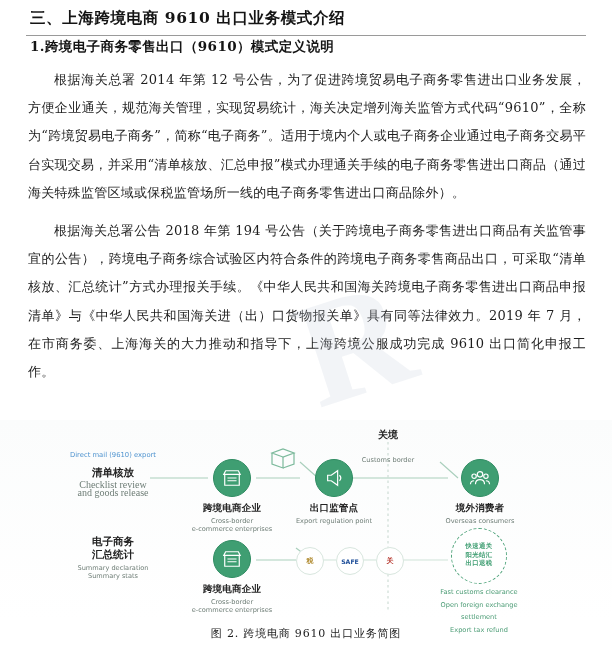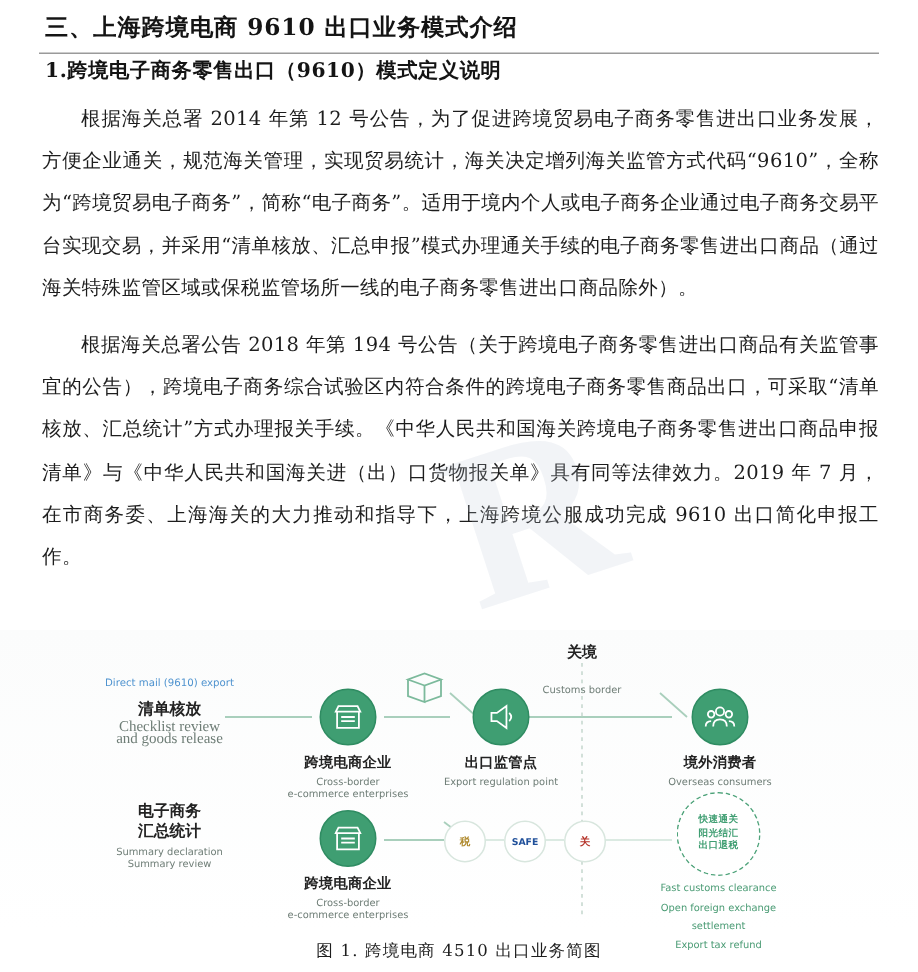--- a/index.html
+++ b/index.html
@@ -219,21 +219,21 @@
         <div class="t2">Direct mail (9610) export</div>
         <div class="t3">清单核放</div>
         <div class="t4" style="white-space:pre-line;">Checklist review
 and goods release</div>
       </div>
 
       <div class="label-dark" style="left:38px;top:115px;">
         <div class="t1">电子商务</div>
         <div class="t1">汇总统计</div>
         <div class="t2">Summary declaration</div>
-        <div class="t2" style="margin-top:0;">Summary review</div>
+        <div class="t2" style="margin-top:0;">Summary stats</div>
       </div>
 
       <div class="border-label" style="left:328px;top:8px;">
         <div class="t1">关境</div>
         <div class="t2">Customs border</div>
       </div>
 
       <div class="node" style="left:172px;top:39px;">
         <div class="circle filled">
           <svg width="22" height="20" viewBox="0 0 24 22" fill="none" stroke="#ffffff" stroke-width="1.3">
@@ -304,15 +304,15 @@
         </div>
         <div class="cap">Fast customs clearance</div>
         <div class="cap">Open foreign exchange</div>
         <div class="cap">settlement</div>
         <div class="cap">Export tax refund</div>
       </div>
 
     </div>
   </div>
 
-  <div class="fig-caption">图 1. 跨境电商 4510 出口业务简图</div>
+  <div class="fig-caption">图 2. 跨境电商 9610 出口业务简图</div>
 
 </div>
 
 </body></html>

